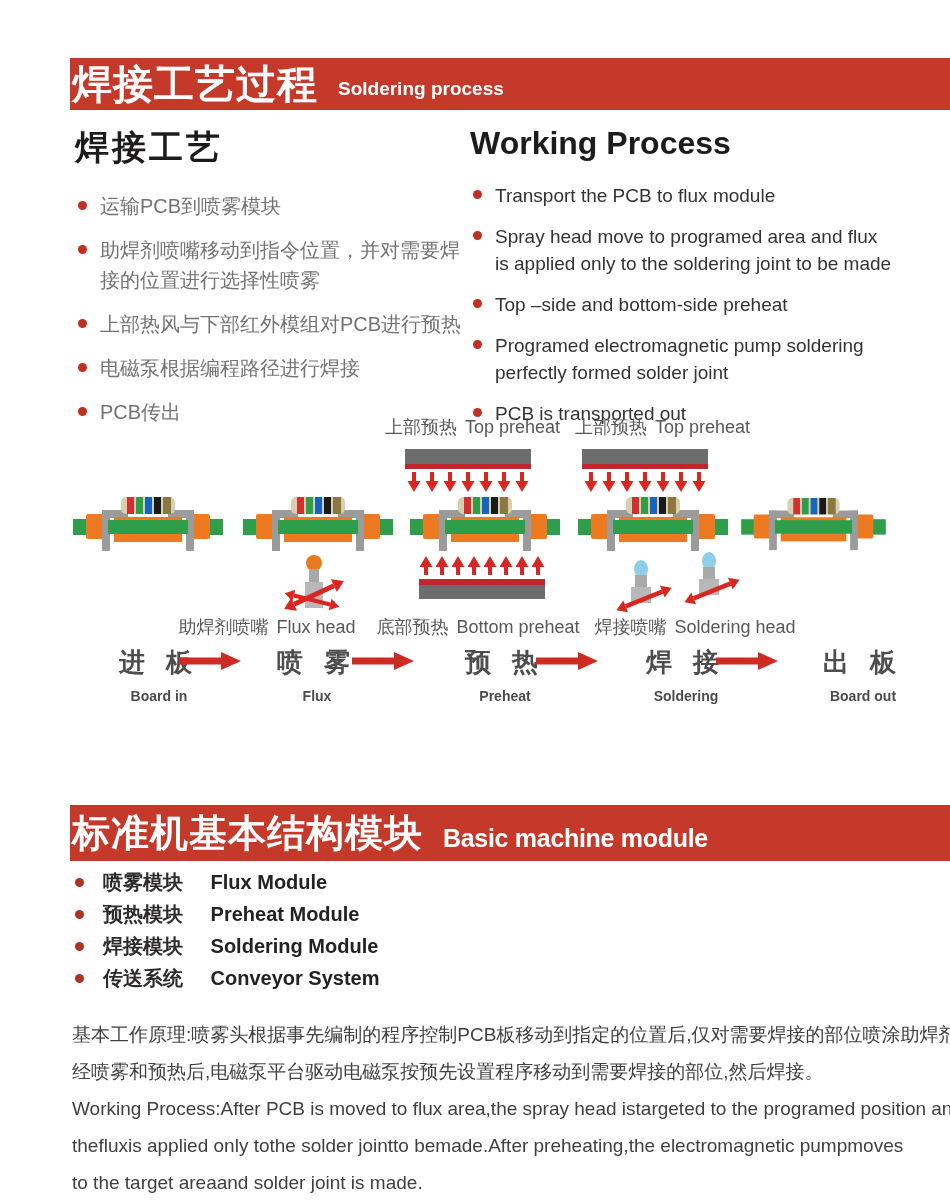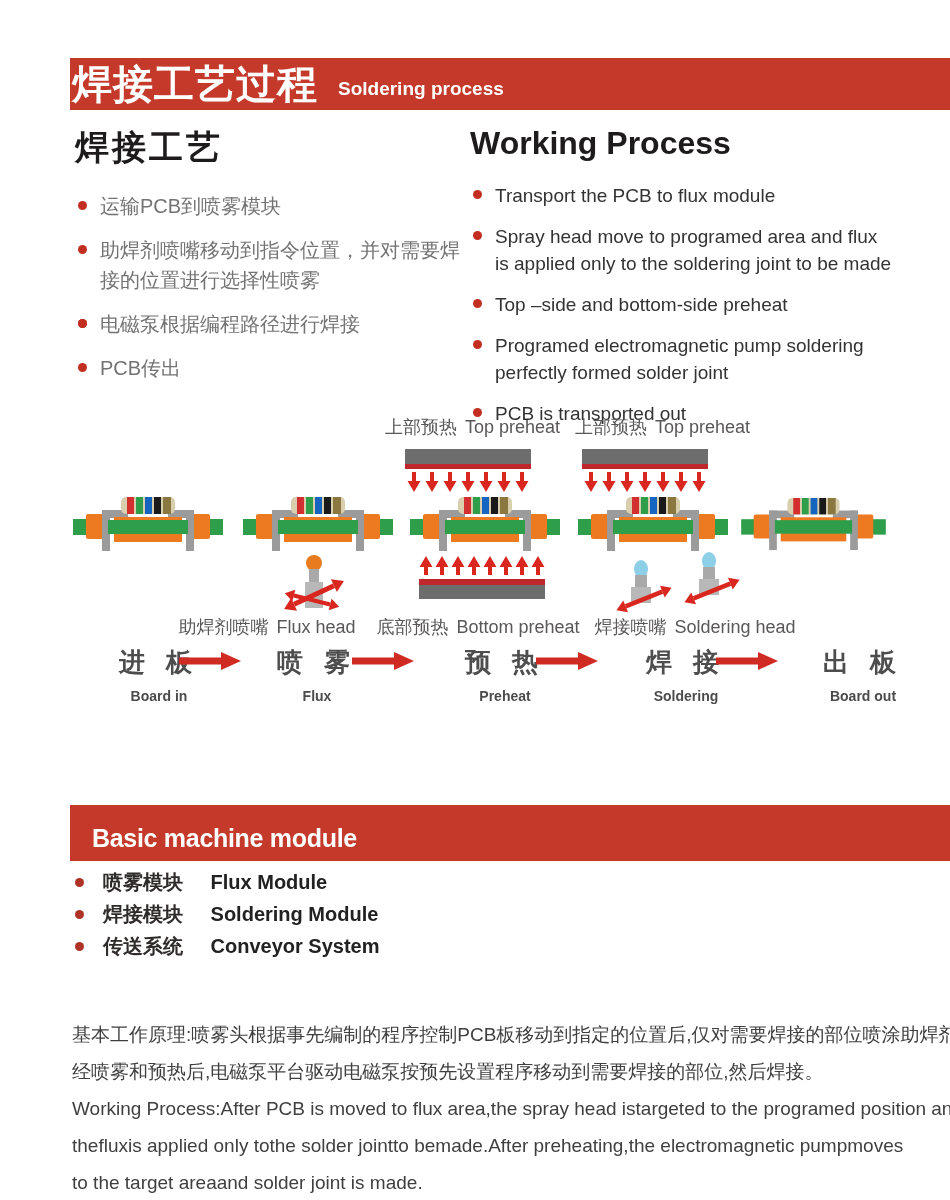--- a/index.html
+++ b/index.html
@@ -153,21 +153,21 @@
   <div class="banner banner1">
     <span class="zh">焊接工艺过程</span>
     <span class="en">Soldering process</span>
   </div>
 
   <div class="col col-left">
     <h2>焊接工艺</h2>
     <ul class="blist">
       <li><span class="dot"></span><span>运输PCB到喷雾模块</span></li>
       <li><span class="dot"></span><span>助焊剂喷嘴移动到指令位置，并对需要焊接的位置进行选择性喷雾</span></li>
-      <li><span class="dot"></span></li>
+      <li><span class="dot"></span><span>上部热风与下部红外模组对PCB进行预热</span></li>
       <li><span class="dot"></span><span>电磁泵根据编程路径进行焊接</span></li>
       <li><span class="dot"></span><span>PCB传出</span></li>
     </ul>
   </div>
 
   <div class="col col-right">
     <h2>Working Process</h2>
     <ul class="blist">
       <li><span class="dot"></span><span>Transport the PCB to flux module</span></li>
       <li><span class="dot"></span><span>Spray head move to programed area and flux is applied only to the soldering joint to be made</span></li>
@@ -259,28 +259,34 @@
           <use href="#flow-arrow-shape"></use>
         </svg>
       <div class="flow-stage" style="left:835px;">
         <span class="zh">出 板</span>
         <span class="en">Board out</span>
       </div>
     </div>
   </div>
 
   <div class="banner banner2">
+    <span class="zh">标准机基本结构模块</span>
     <span class="en">Basic machine module</span>
   </div>
 
   <ul class="modules">
     <li>
       <span class="dot"></span>
       <span class="zh">喷雾模块</span>
       <span class="en">Flux Module</span>
+    </li>
+    <li>
+      <span class="dot"></span>
+      <span class="zh">预热模块</span>
+      <span class="en">Preheat Module</span>
     </li>
     <li>
       <span class="dot"></span>
       <span class="zh">焊接模块</span>
       <span class="en">Soldering Module</span>
     </li>
     <li>
       <span class="dot"></span>
       <span class="zh">传送系统</span>
       <span class="en">Conveyor System</span>

